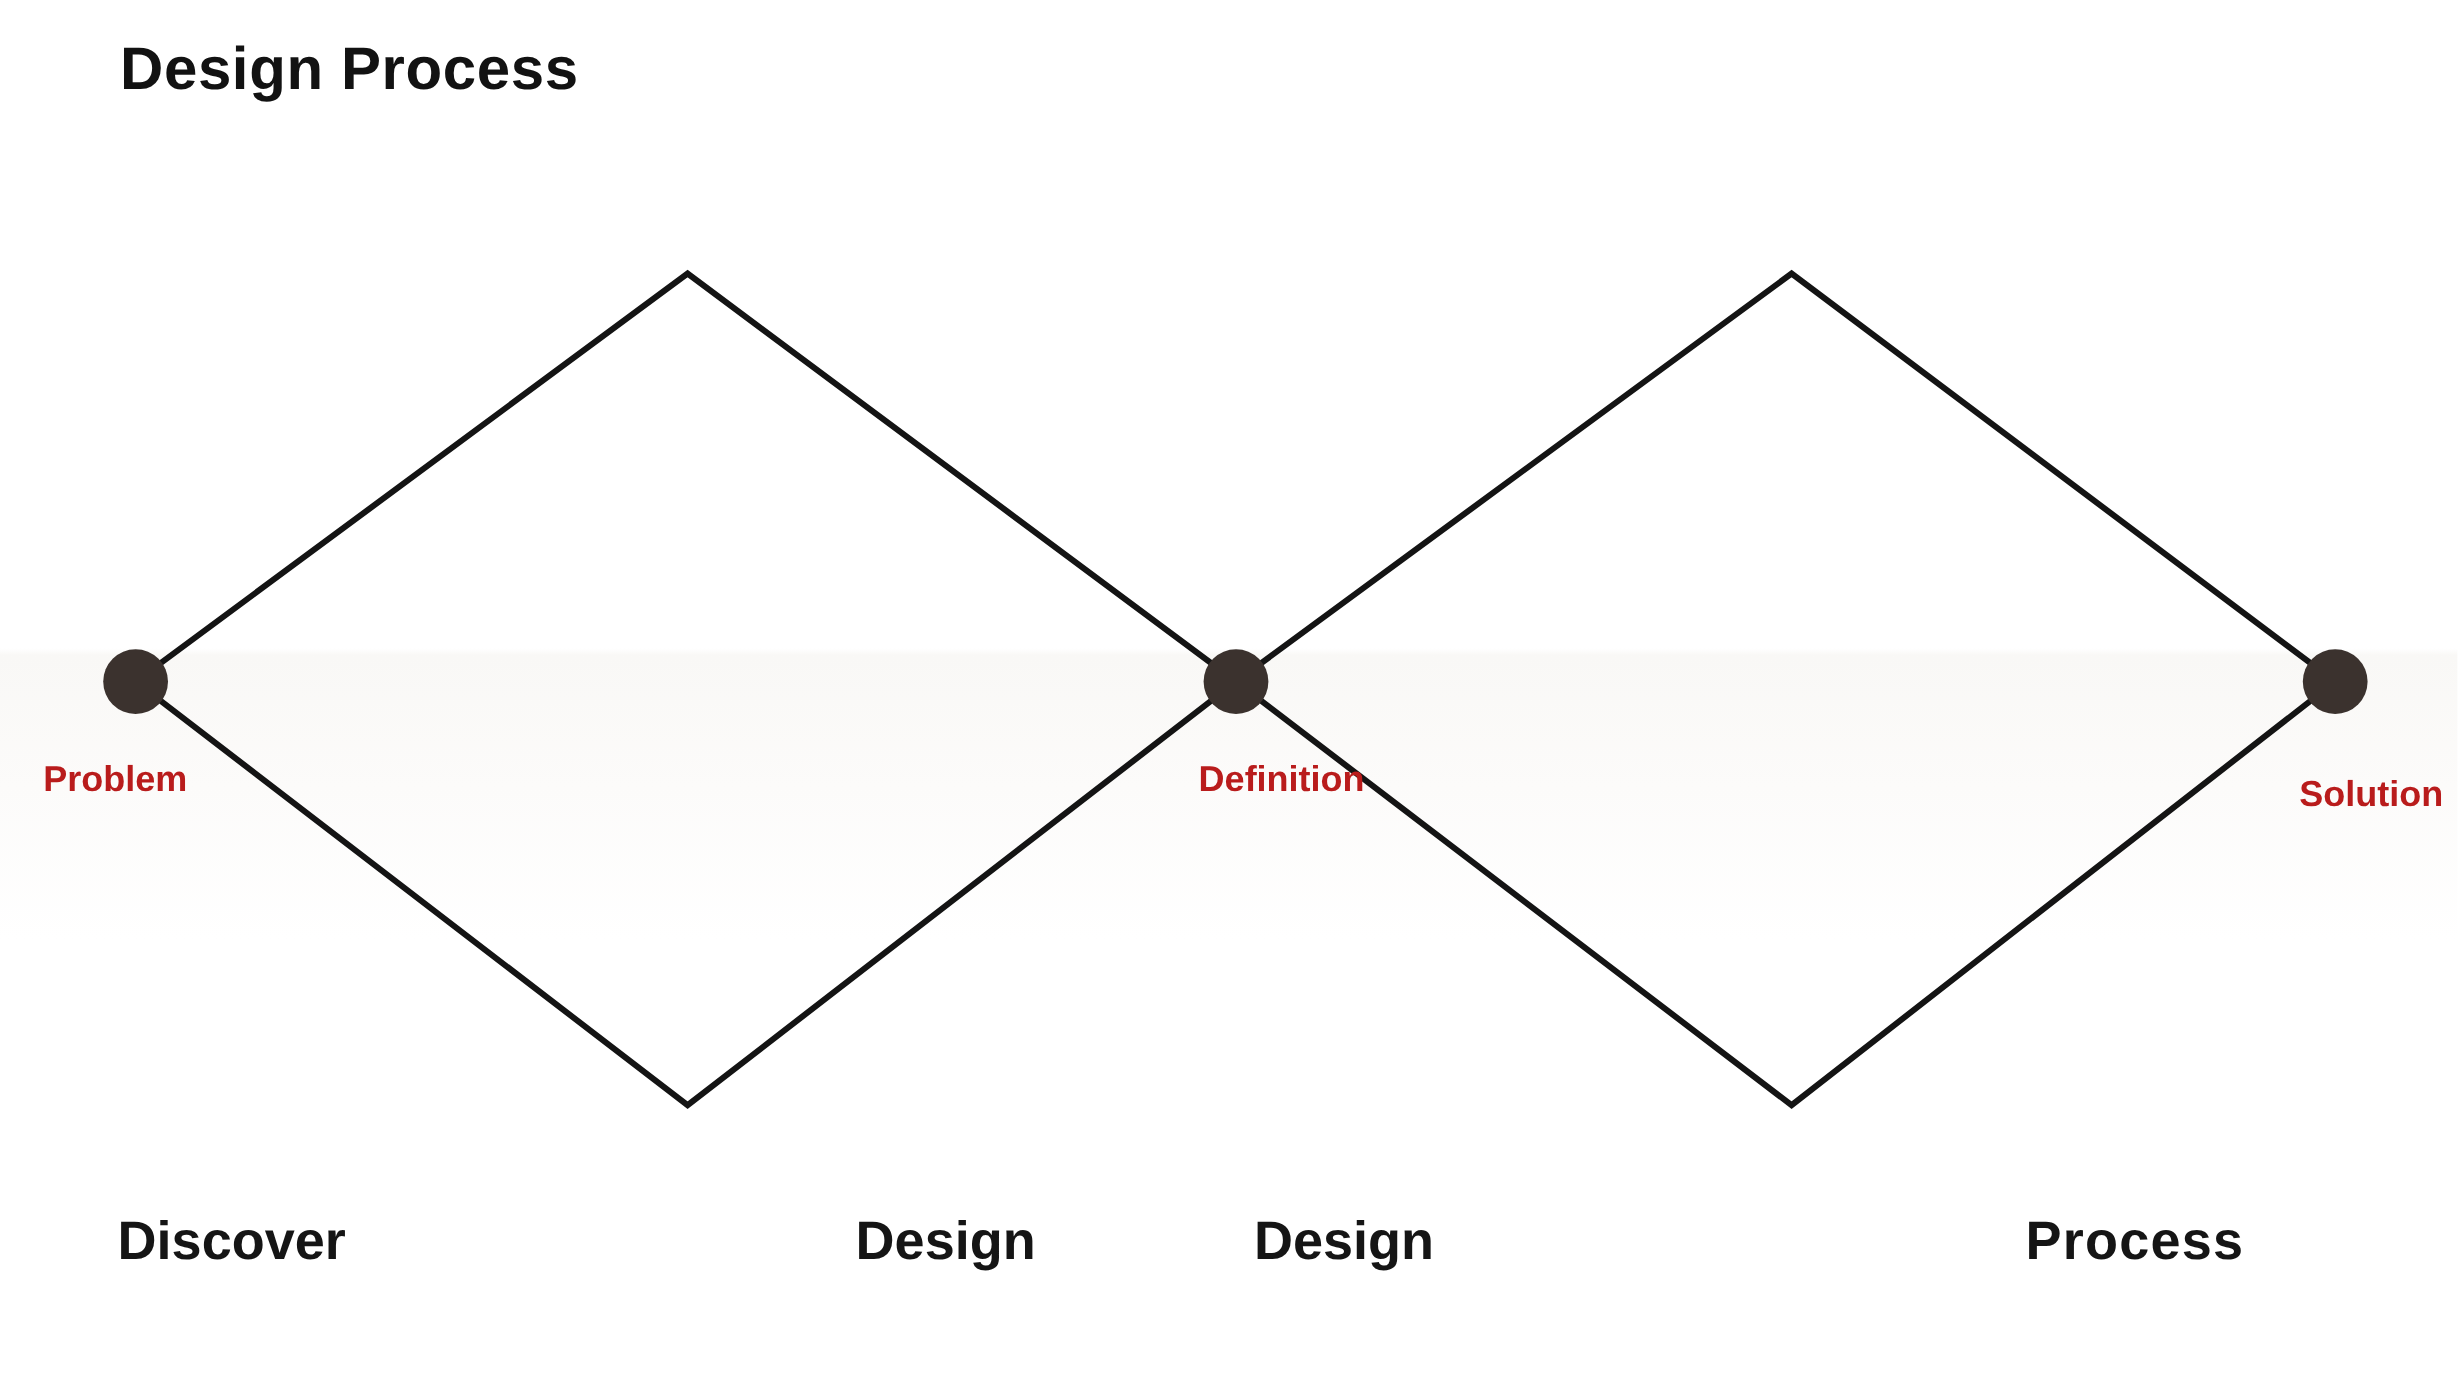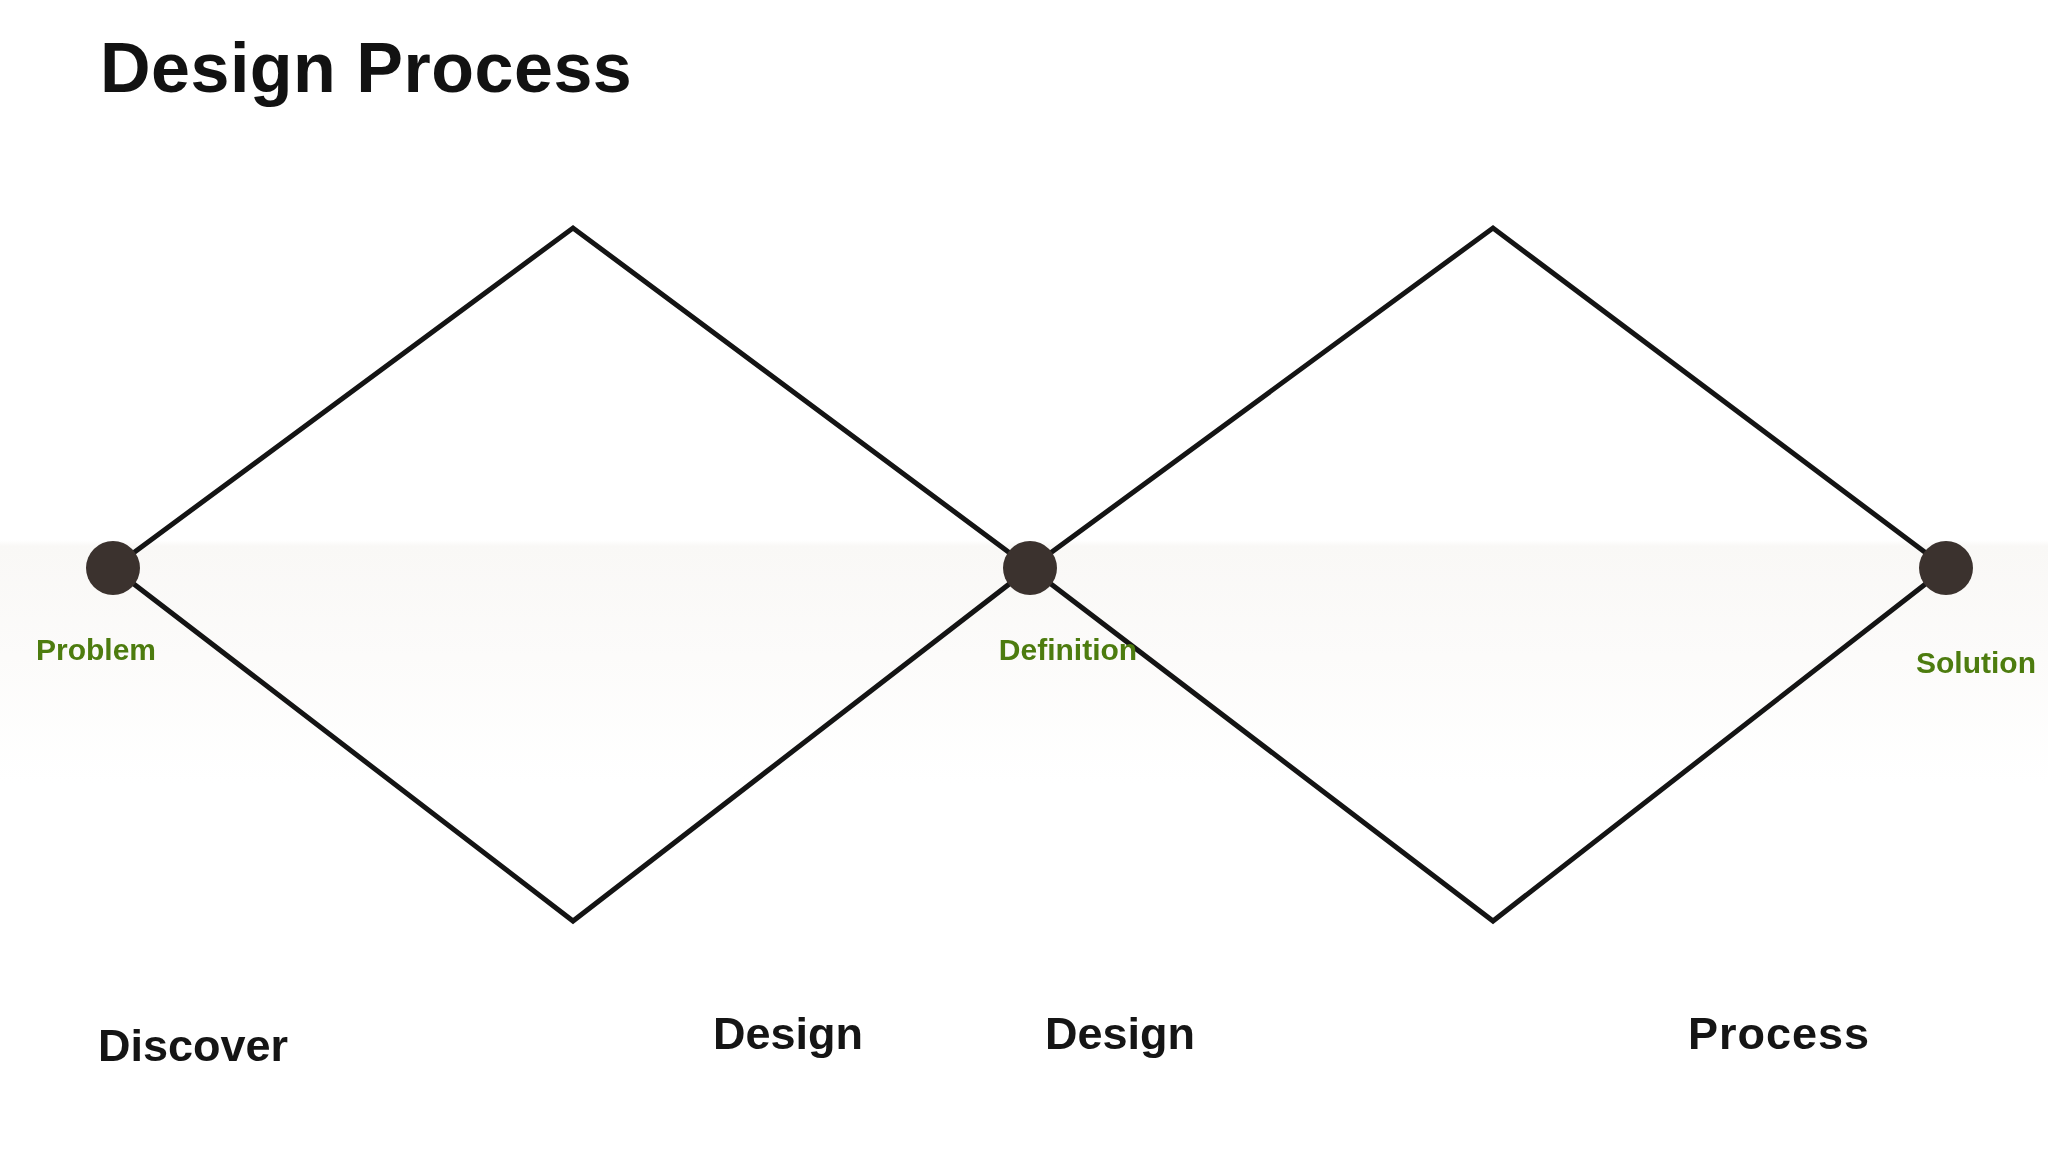--- a/index.html
+++ b/index.html
@@ -23,21 +23,21 @@
       #ffffff 46.9%,
       #f9f8f6 47.4%,
       #fcfbfa 57%,
       #ffffff 68%);
   }
   .page-title {
     position: absolute;
     left: 100px;
     top: 28px;
     margin: 0;
-    font-size: 70px;
+    font-size: 50px;
     font-weight: 700;
     letter-spacing: 0.5px;
     color: #121212;
     white-space: nowrap;
   }
   svg.diagram {
     position: absolute;
     left: 0;
     top: 0;
     width: 2048px;
@@ -50,35 +50,35 @@
     stroke-linejoin: miter;
   }
   svg.diagram circle {
     fill: #3b322e;
   }
   .node-label {
     position: absolute;
     top: 633px;
     font-size: 30px;
     font-weight: 700;
-    color: #4d7c0f;
+    color: #b91c1c;
     white-space: nowrap;
   }
   .node-label.problem { left: 36px; }
   .node-label.definition { left: 1068px; transform: translateX(-50%); }
   .node-label.solution { right: 12px; margin-top: 13px; }
   .phase-label {
     position: absolute;
     top: 1008px;
     font-size: 45px;
     font-weight: 700;
     color: #151515;
     white-space: nowrap;
   }
-  .phase-label.discover { left: 98px; margin-top: 12px; }
+  .phase-label.discover { left: 98px; }
   .phase-label.define   { left: 713px; }
   .phase-label.explore  { left: 1045px; }
   .phase-label.create   { left: 1688px; letter-spacing: 1px; }
 </style>
 </head>
 <body>
 
 <div class="bg-band"></div>
 
 <h1 class="page-title">Design Process</h1>

